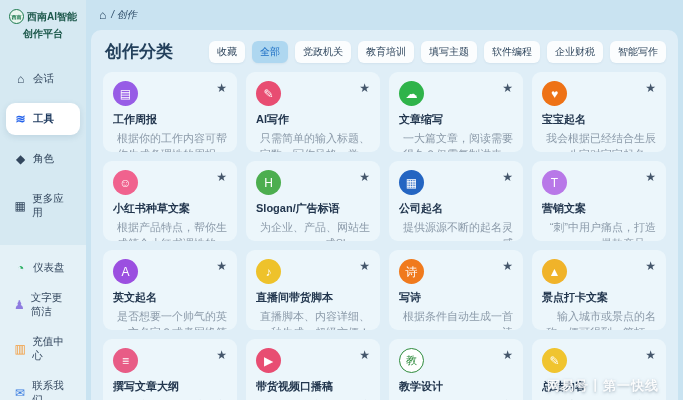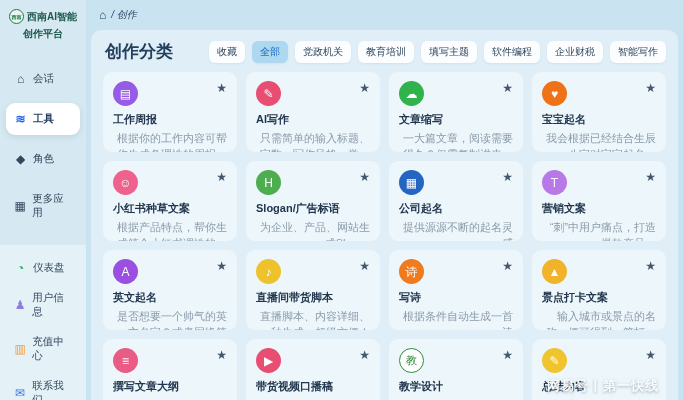--- a/index.html
+++ b/index.html
@@ -79,21 +79,21 @@
       </div>
     </nav>
 
     <div class="sidebar-lower">
       <div class="lower-item">
         <span class="lower-icon" style="color:#27ae60">◔</span>
         <span>仪表盘</span>
       </div>
       <div class="lower-item">
         <span class="lower-icon" style="color:#8e7ce0">♟</span>
-        <span>用户信息</span>
+        <span>文字更简洁</span>
       </div>
       <div class="lower-item">
         <span class="lower-icon" style="color:#f39c3d">▥</span>
         <span>充值中心</span>
       </div>
       <div class="lower-item">
         <span class="lower-icon" style="color:#3b7de0">✉</span>
         <span>联系我们</span>
       </div>
 

